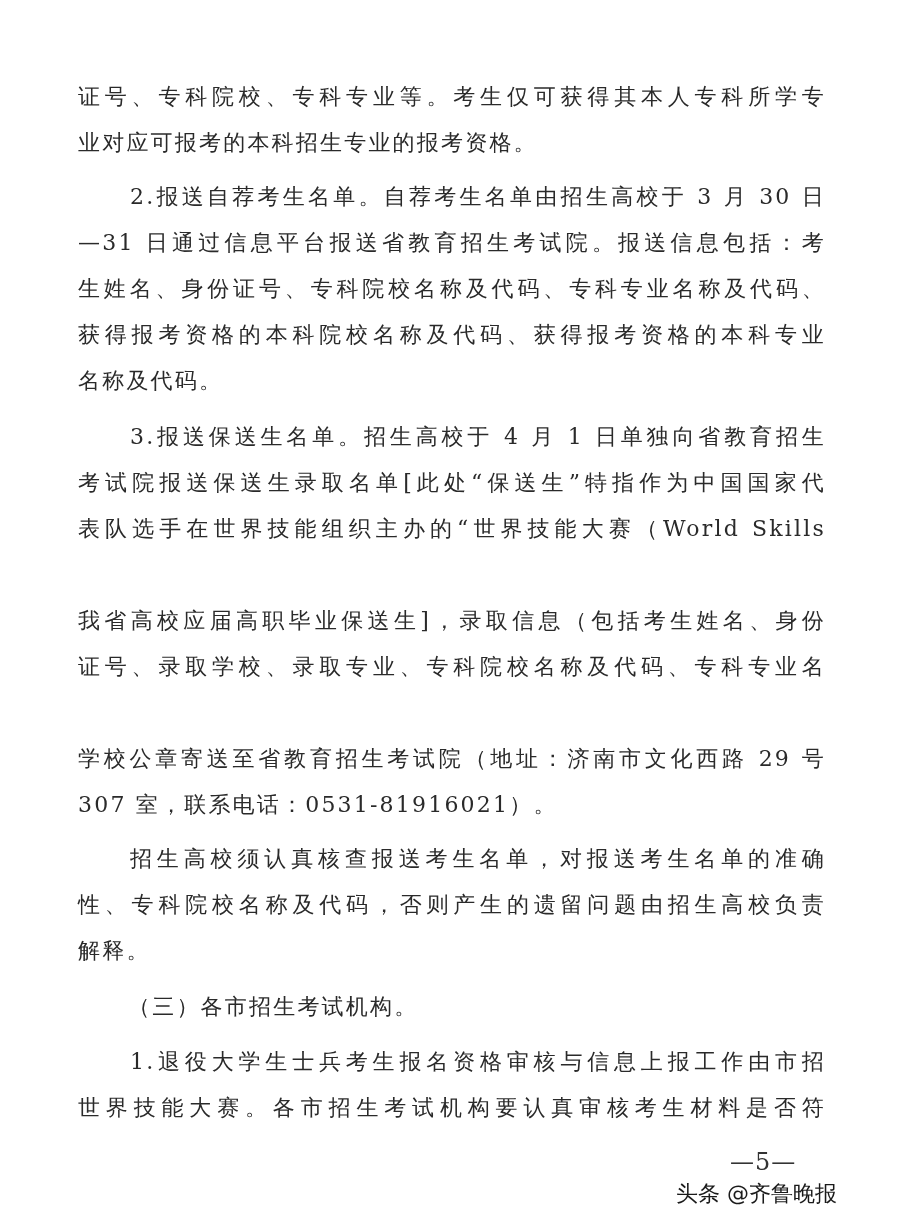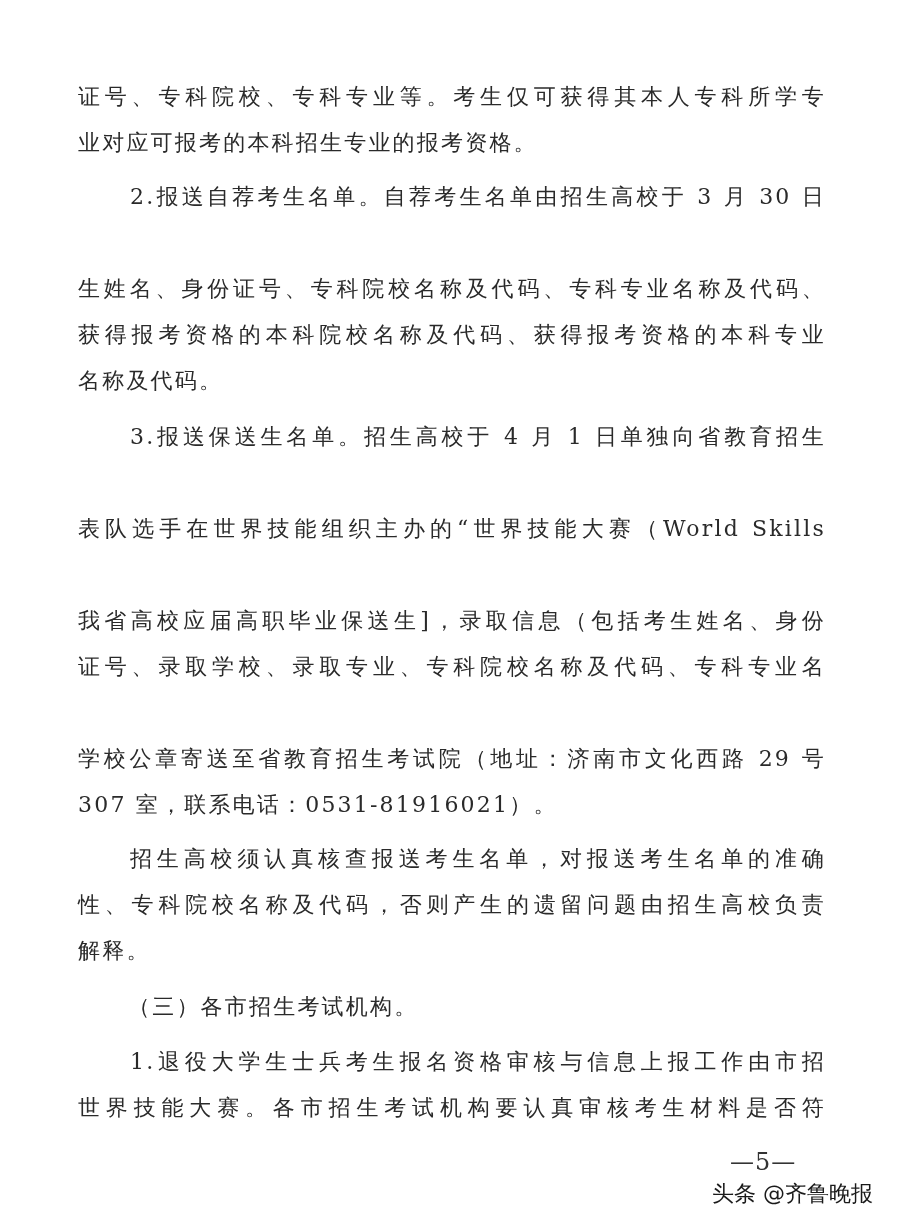--- a/index.html
+++ b/index.html
@@ -17,39 +17,41 @@
       text-align: justify; text-align-last: justify;
     }
     .line.last { text-align-last: left; }
     .line.indent { left: 130px; width: 696px; }
     .line.heading { left: 128px; width: 400px; text-align-last: left; }
     .page-number {
       position: absolute; left: 730px; top: 1148px; font-size: 24px;
       line-height: 28px; color: #333; letter-spacing: 1px;
     }
     .watermark {
-      position: absolute; left: 712px; top: 1180px; font-size: 22px;
+      position: absolute; left: 676px; top: 1180px; font-size: 22px;
       line-height: 28px; color: #1a1a1a;
       font-family: "DejaVu Sans", "Liberation Sans", sans-serif;
       text-shadow: 0 0 1px #fff, 0 0 1px #fff;
     }
   </style>
 </head>
 <body>
 
 <div class="page">
   <div class="line" style="top:80px">证号、专科院校、专科专业等。考生仅可获得其本人专科所学专</div>
   <div class="line last" style="top:126px">业对应可报考的本科招生专业的报考资格。</div>
 
   <div class="line indent" style="top:180px">2.报送自荐考生名单。自荐考生名单由招生高校于 3 月 30 日</div>
+  <div class="line" style="top:226px">—31 日通过信息平台报送省教育招生考试院。报送信息包括：考</div>
   <div class="line" style="top:272px">生姓名、身份证号、专科院校名称及代码、专科专业名称及代码、</div>
   <div class="line last" style="top:364px">名称及代码。</div>
   <div class="line" style="top:318px">获得报考资格的本科院校名称及代码、获得报考资格的本科专业</div>
 
   <div class="line indent" style="top:420px">3.报送保送生名单。招生高校于 4 月 1 日单独向省教育招生</div>
+  <div class="line" style="top:466px">考试院报送保送生录取名单[此处“保送生”特指作为中国国家代</div>
   <div class="line" style="top:512px">表队选手在世界技能组织主办的“世界技能大赛（World Skills</div>
   <div class="line" style="top:604px">我省高校应届高职毕业保送生]，录取信息（包括考生姓名、身份</div>
   <div class="line" style="top:650px">证号、录取学校、录取专业、专科院校名称及代码、专科专业名</div>
   <div class="line" style="top:742px">学校公章寄送至省教育招生考试院（地址：济南市文化西路 29 号</div>
   <div class="line last" style="top:788px">307 室，联系电话：0531-81916021）。</div>
 
   <div class="line indent" style="top:842px">招生高校须认真核查报送考生名单，对报送考生名单的准确</div>
   <div class="line" style="top:888px">性、专科院校名称及代码，否则产生的遗留问题由招生高校负责</div>
   <div class="line last" style="top:934px">解释。</div>
 

